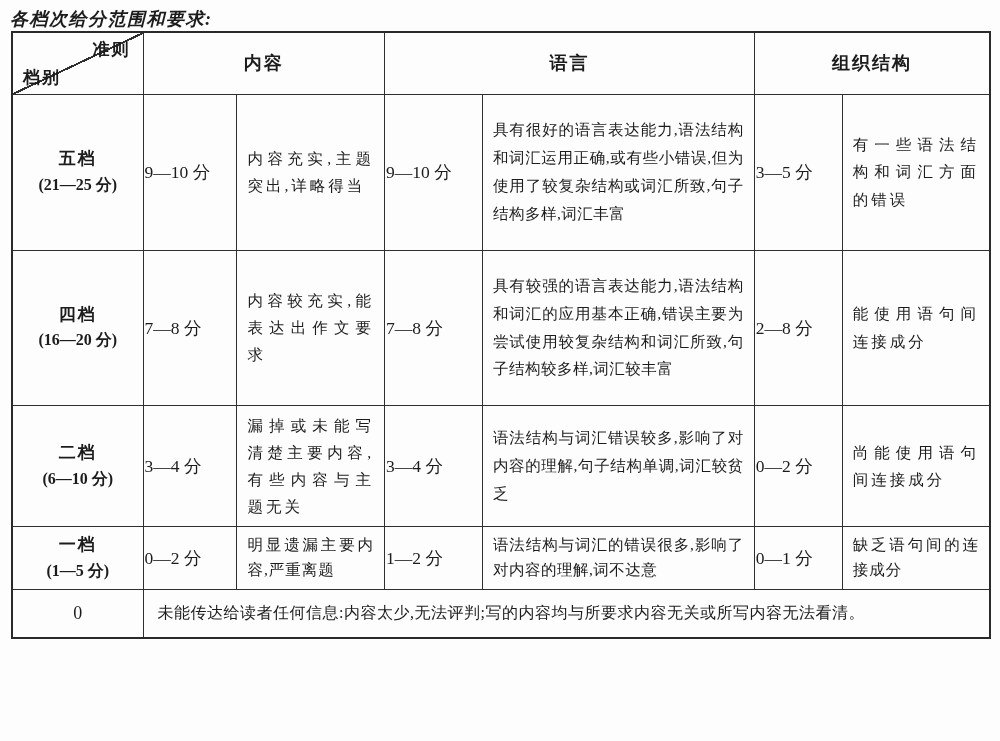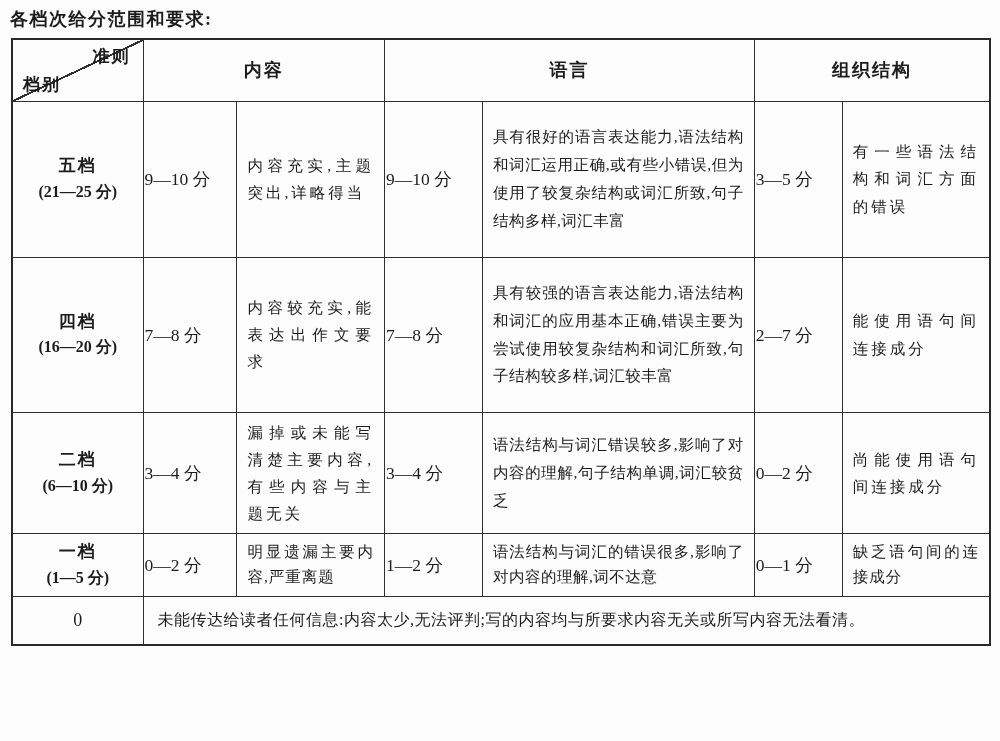--- a/index.html
+++ b/index.html
@@ -4,21 +4,22 @@
 <style>
   html,body{margin:0;padding:0;}
   body{
     width:1000px;height:741px;overflow:hidden;
     background:#fdfdfd;color:#1c1c1c;
     font-family:"Liberation Serif","DejaVu Serif",serif;
   }
   .page{padding:5px 10px 0 8px;}
   .doc-title{
     font-size:18px;font-weight:bold;letter-spacing:1.5px;
-    margin:2px 0 7px 2px;
+    margin:2px 0 0 2px;
+    font-style:italic;
   }
   table.rubric{
     border-collapse:collapse;table-layout:fixed;
     width:980px;margin-left:3px;
     border:2px solid #2a2a2a;
   }
   table.rubric td{
     border:1.5px solid #2f2f2f;
     vertical-align:middle;
     overflow:hidden;
@@ -104,21 +105,21 @@
 
     <tr style="height:155px">
       <td class="level">
         <span class="lv-name">四档</span>
         <span class="lv-range">(16—20 分)</span>
       </td>
       <td class="score">7—8 分</td>
       <td class="desc wideletters">内容较充实,能表达出作文要求</td>
       <td class="score">7—8 分</td>
       <td class="desc midletters">具有较强的语言表达能力,语法结构和词汇的应用基本正确,错误主要为尝试使用较复杂结构和词汇所致,句子结构较多样,词汇较丰富</td>
-      <td class="score">2—7 分</td>
+      <td class="score">2—8 分</td>
       <td class="desc wideletters">能使用语句间连接成分</td>
     </tr>
 
 
     <tr style="height:110px">
       <td class="level">
         <span class="lv-name">二档</span>
         <span class="lv-range">(6—10 分)</span>
       </td>
       <td class="score">3—4 分</td>

